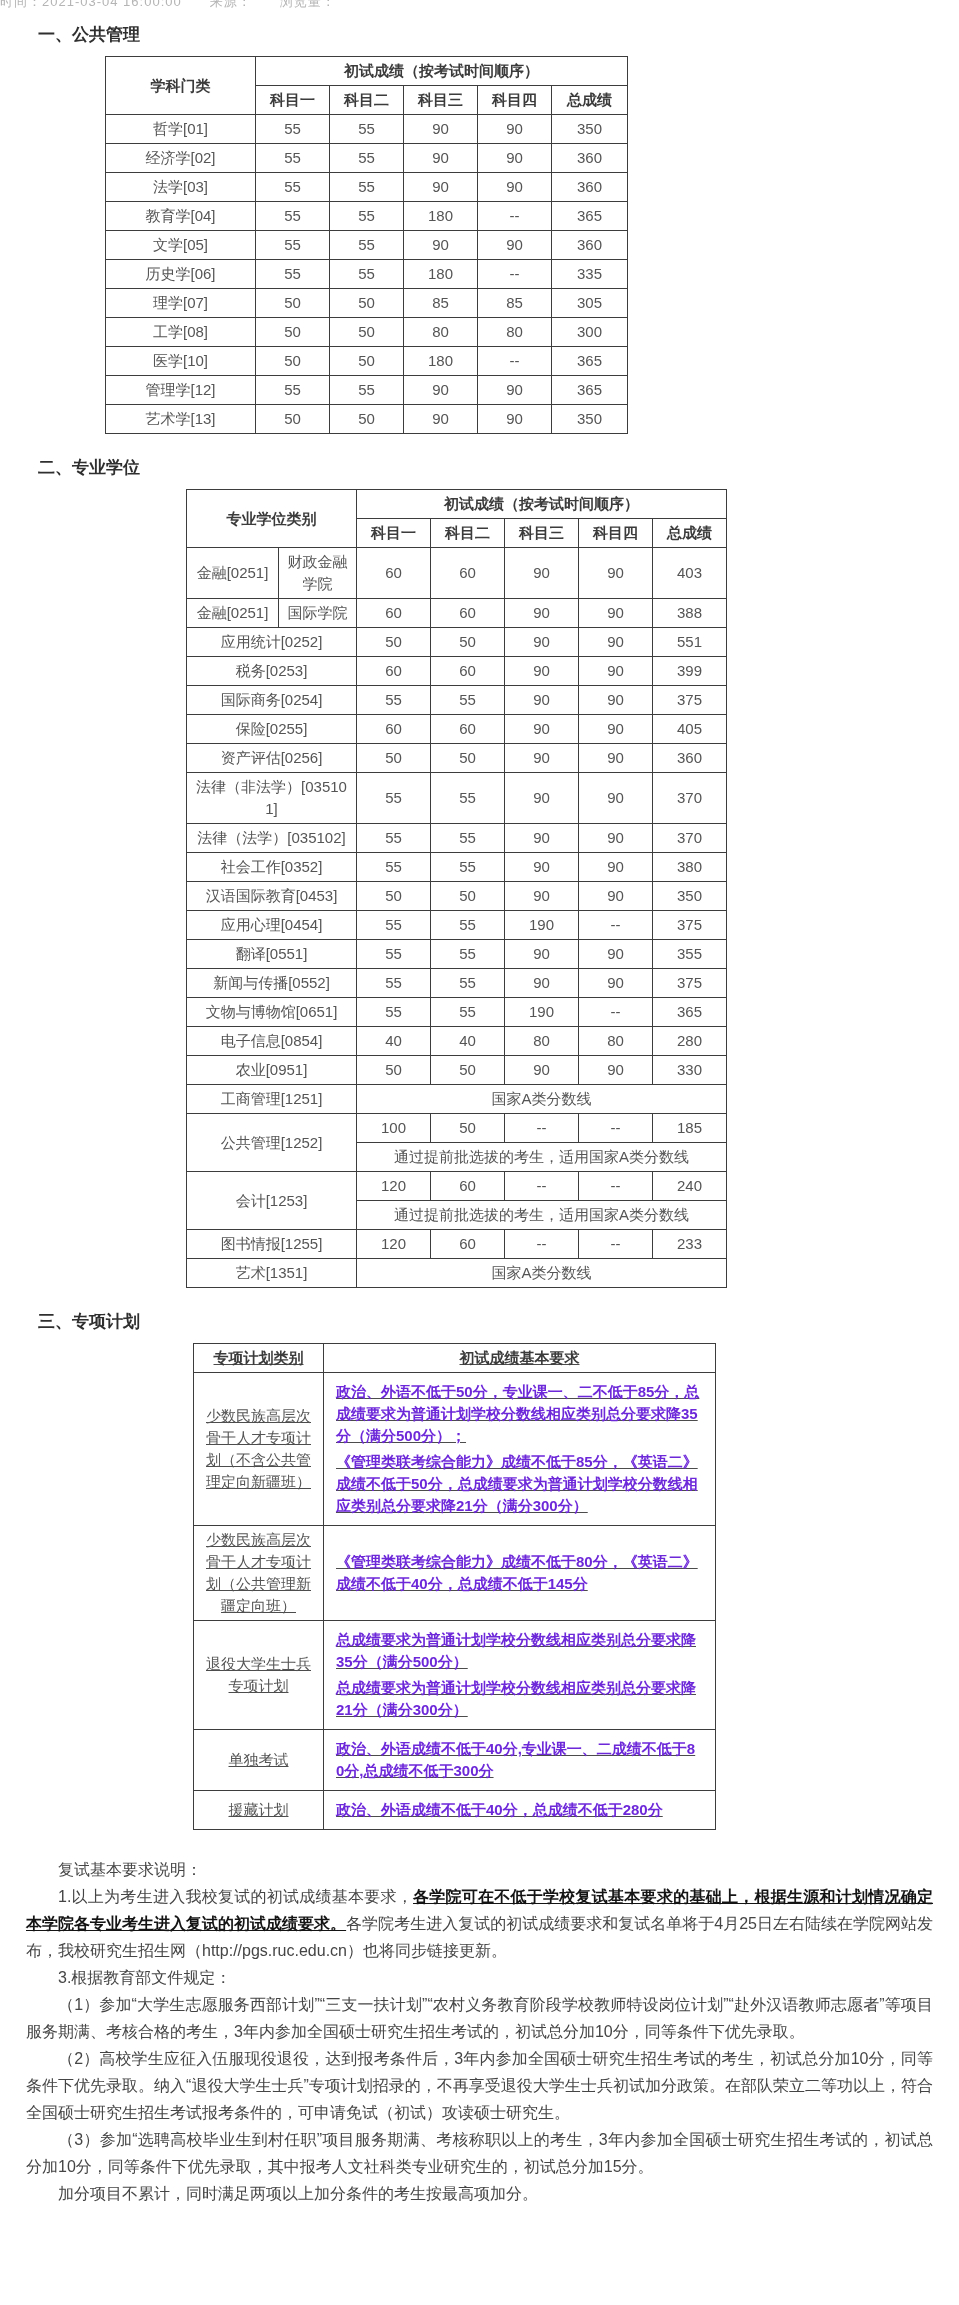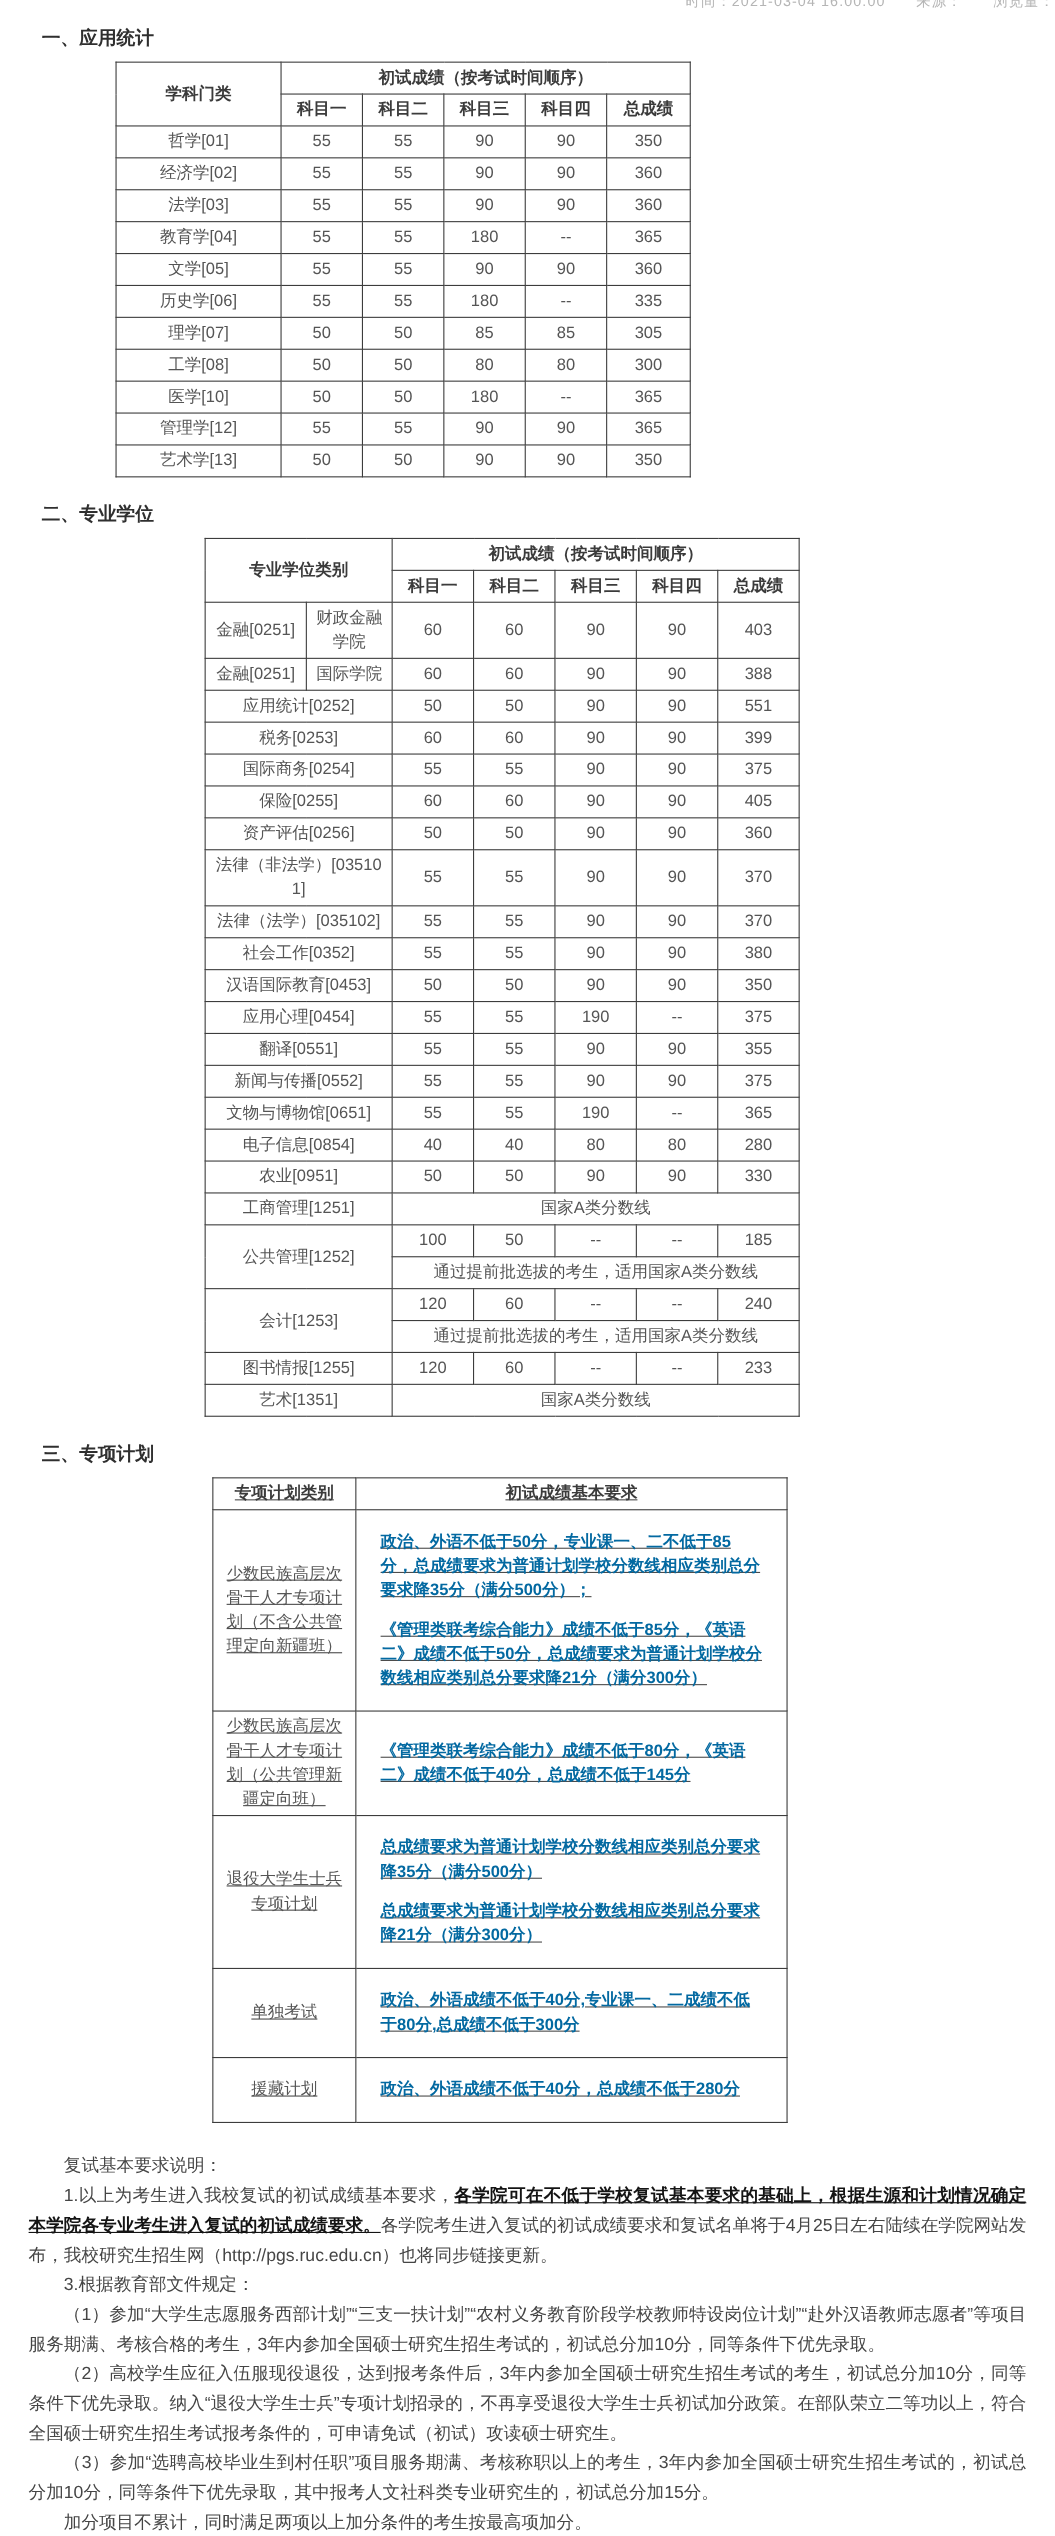--- a/index.html
+++ b/index.html
@@ -1,53 +1,53 @@
 <!DOCTYPE html>
 <html><head>
 <meta charset="utf-8">
 <style>
   * { box-sizing: border-box; }
   html,body { margin:0; padding:0; background:#fff; }
   body { font-family:"Liberation Sans","DejaVu Sans",sans-serif; color:#4c4c4c; }
   .page { width:959px; min-height:2305px; margin:0 auto; background:#fff; overflow:hidden; }
 
-  .info-line { height:9px; overflow:hidden; text-align:right; }
+  .info-line { height:9px; overflow:hidden; text-align:left; }
   .info-line span { position:relative; top:-8px; color:#b5b5b5; font-size:13px; letter-spacing:1px; }
 
   .section-heading { font-size:17px; font-weight:bold; color:#2f2f2f; margin:14px 0 10px 38px; }
 
   table { border-collapse:collapse; table-layout:fixed; margin-bottom:22px; }
   th,td { border:1px solid #3d3d3d; font-size:15px; text-align:center; vertical-align:middle;
           padding:3px 5px; line-height:22px; word-break:break-all; }
   th { font-weight:bold; color:#3b3b3b; }
   td { color:#555; }
 
   #table1 { margin-left:105px; }
   #table2 { margin-left:186px; }
   #table3 { margin-left:193px;text-decoration:underline; }
 
   .req-cell { text-align:left; padding:4px 8px; }
-  .req-cell p { margin:14px; font-weight:bold; color:#0369a1; line-height:22px; text-align:left; }
+  .req-cell p { margin:4px; font-weight:bold; color:#6d28d9; line-height:22px; text-align:left; }
   .plan-cell { line-height:22px; }
 
   .notes { padding:4px 26px 30px 26px; font-size:16px; line-height:27px; color:#454545; }
   .notes p { margin:0; text-indent:2em; text-align:justify; }
   .notes .b { font-weight:bold; color:#141414; }
   .notes .u { text-decoration:underline; }
 </style>
 </head>
 <body>
 
 <div class="page">
 
   <div class="info-line">
     <span>时间：2021-03-04 16:00:00　　来源：　　浏览量：</span>
   </div>
 
-  <h2 class="section-heading">一、应用统计</h2>
+  <h2 class="section-heading">一、公共管理</h2>
   <table id="table1">
     <colgroup>
       <col style="width:150px">
         <col style="width:74px">
         <col style="width:74px">
       <col style="width:74px">
         <col style="width:74px">
         <col style="width:76px">
     </colgroup>
     <tbody>

